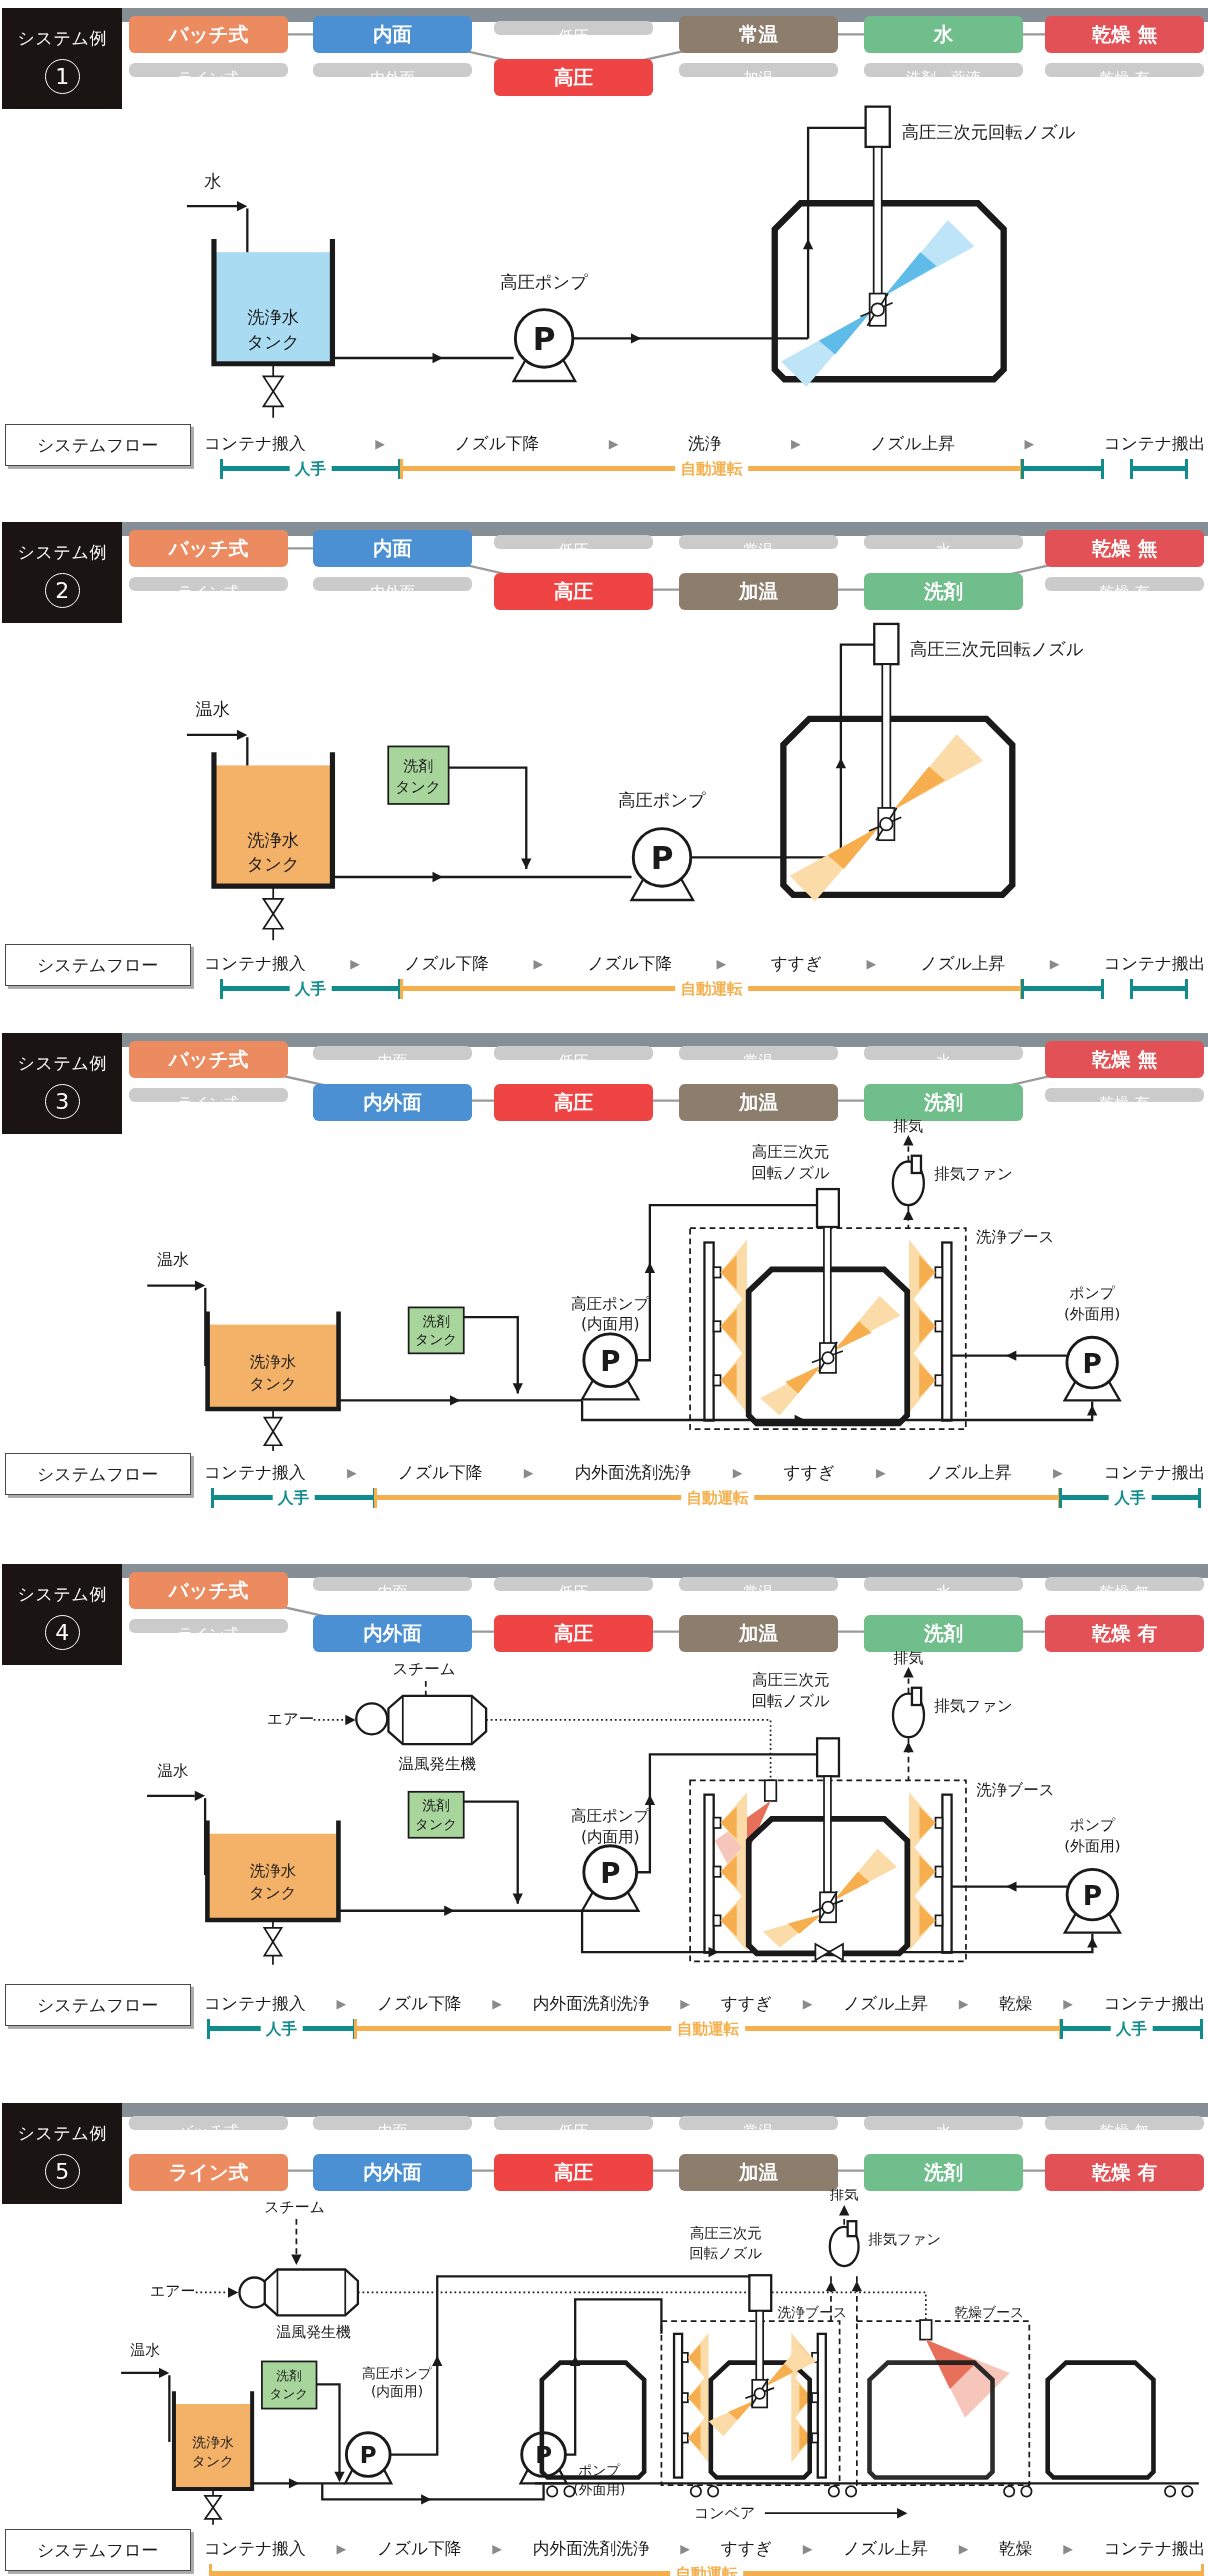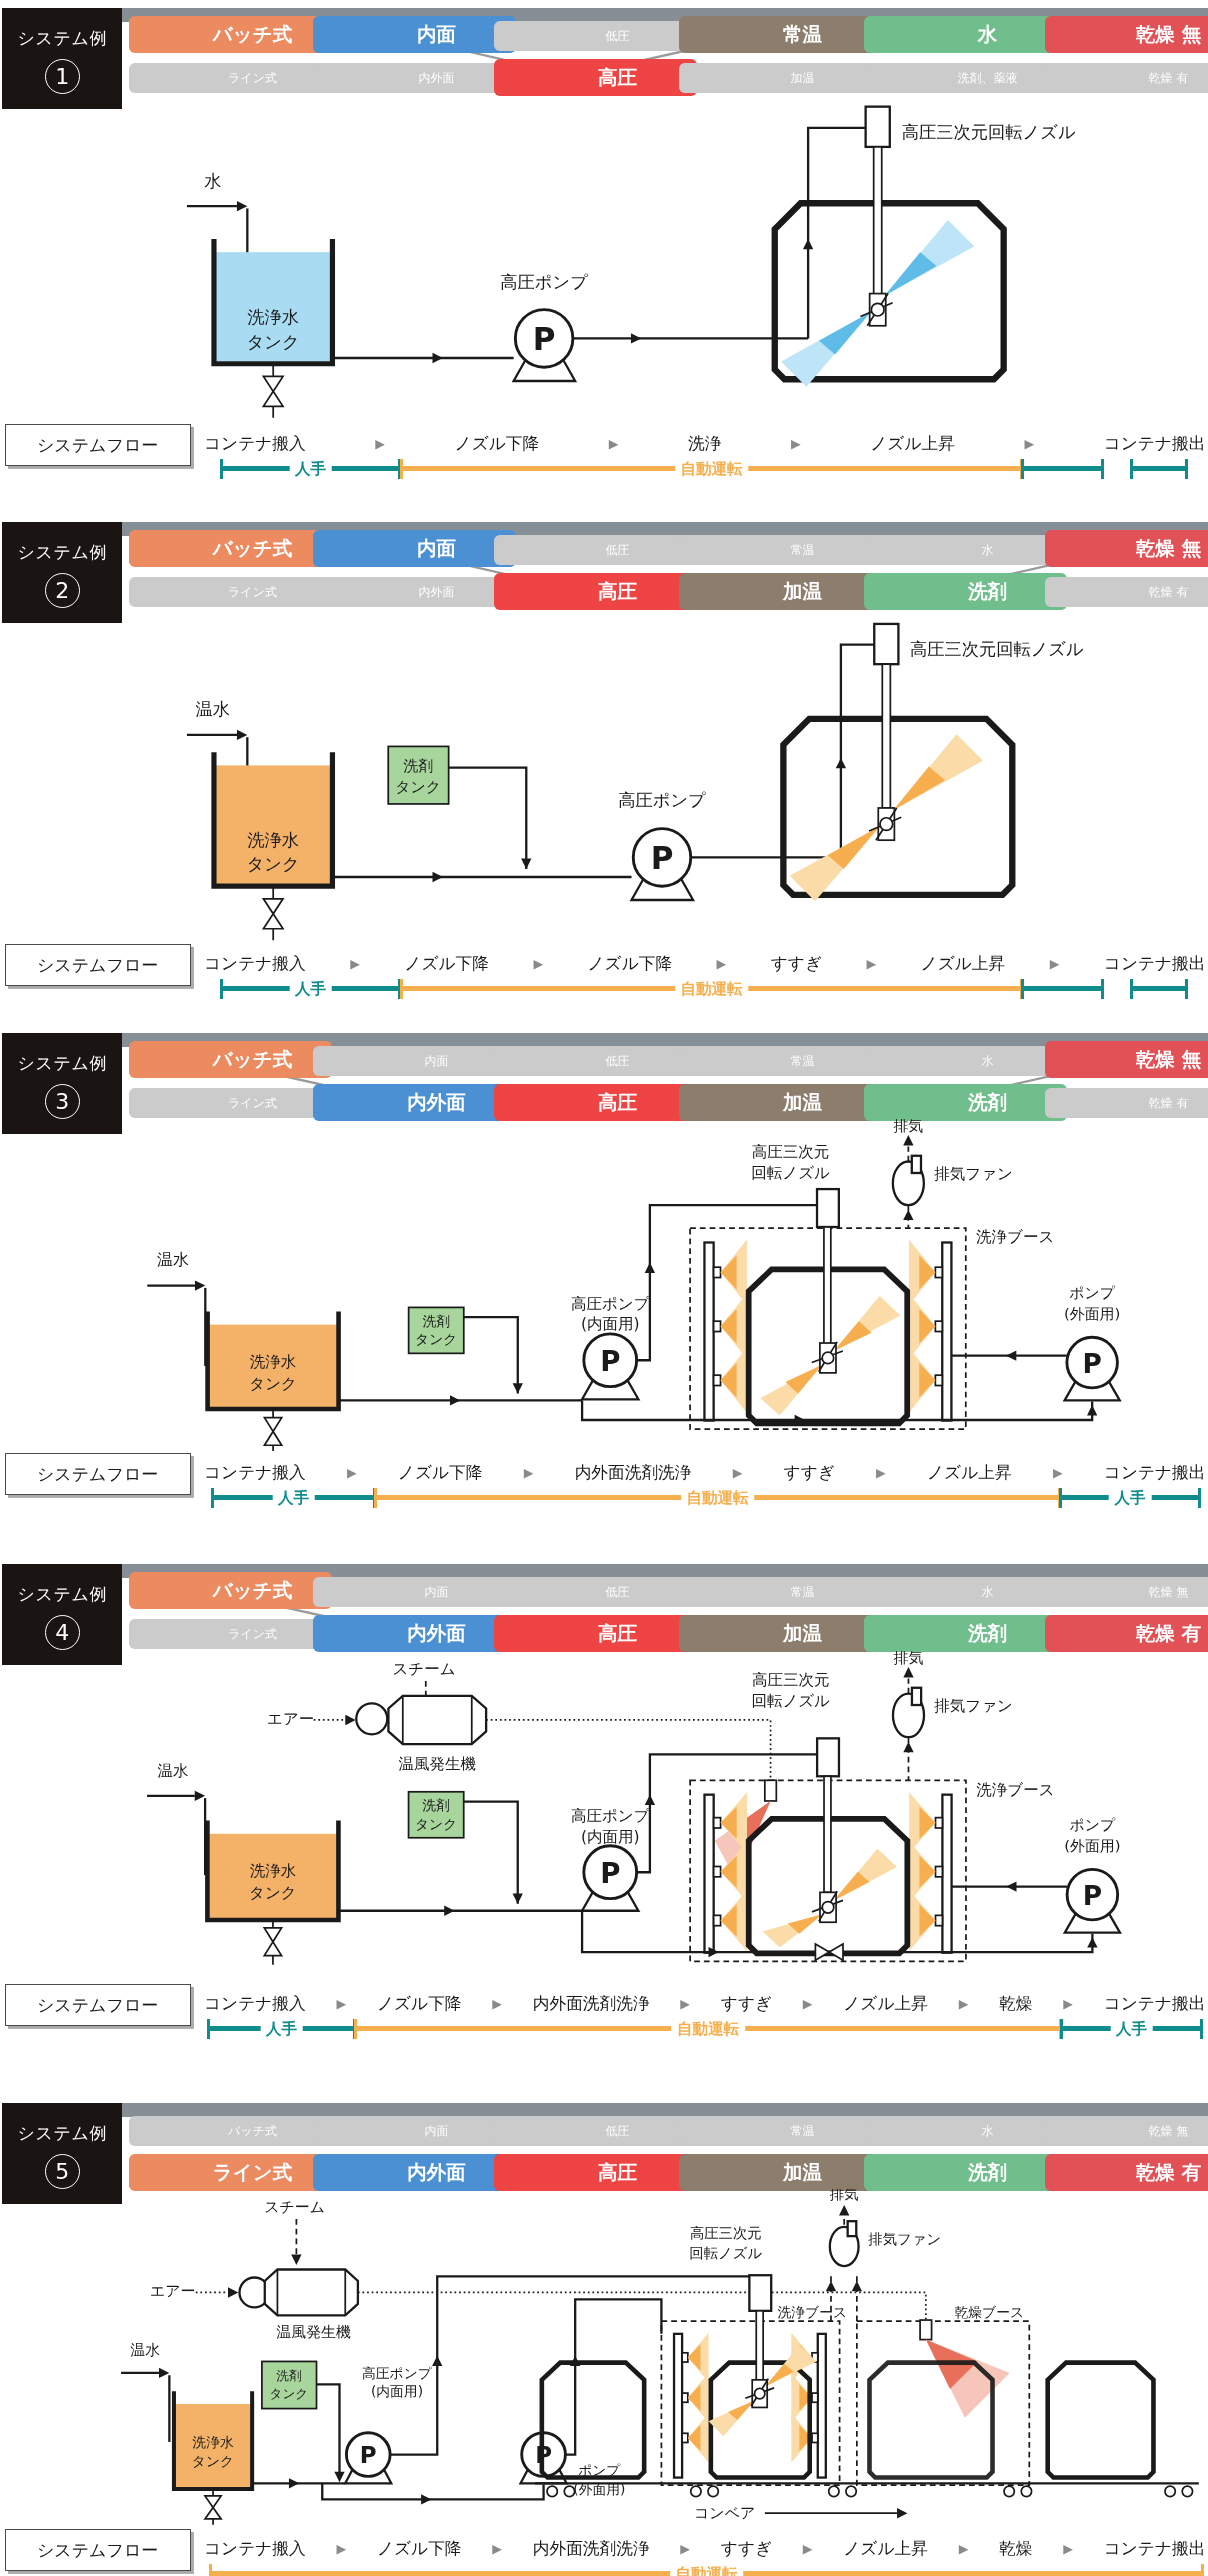--- a/index.html
+++ b/index.html
@@ -4,23 +4,23 @@
 <style>
   html,body{margin:0;padding:0;background:#fff;}
   #page{position:relative;width:1209px;height:2576px;background:#fff;overflow:hidden;
         font-family:"DejaVu Sans","Liberation Sans",sans-serif;}
   .sec{position:absolute;left:0;width:1209px;}
   .topbar{position:absolute;left:122px;right:1.2px;top:0;height:14px;background:#878F96;}
   .hdrbox{position:absolute;left:2.3px;top:0;width:120px;height:101px;background:#1A1412;color:#fff;text-align:center;}
   .hdrbox .ttl{margin-top:19px;font-size:17px;letter-spacing:0.6px;}
   .hdrbox .num{width:33px;height:33px;line-height:33px;border:1.7px solid #fff;border-radius:50%;margin:9.2px auto 0;font-size:22px;}
   .conn{position:absolute;left:0;top:0;width:1209px;height:101px;}
-  .pill{position:absolute;border-radius:5.8px;color:#fff;text-align:center;padding-left:44px;}
+  .pill{position:absolute;border-radius:5.8px;color:#fff;text-align:center;}
   .pill.on{height:37px;line-height:37px;font-size:19.5px;font-weight:bold;}
-  .pill.off{height:30px;line-height:30px;font-size:12px;background:#CBCBCB;}
+  .pill.off{height:14px;line-height:30px;font-size:15px;background:#CBCBCB;}
   .rowT.on{top:8px;} .rowT.off{top:12.6px;}
   .rowB.on{top:51px;} .rowB.off{top:55px;}
   .c-orange{background:#EC8A60}.c-blue{background:#4A90D2}.c-purple{background:#ef4444}
   .c-brown{background:#8D7D6D}.c-green{background:#6FBE8C}.c-red{background:#E25156}
   .diagram{position:absolute;left:0;width:1209px;}
   svg text{font-family:"DejaVu Sans","Liberation Sans",sans-serif;fill:#1a1a1a;}
   .p3{stroke:#1a1a1a;stroke-width:3;fill:none}.p4{stroke:#1a1a1a;stroke-width:4;fill:none}
   .p7{stroke:#1a1a1a;stroke-width:7;fill:none}.p8{stroke:#1a1a1a;stroke-width:8;fill:none}
   .p9{stroke:#1a1a1a;stroke-width:9;fill:none}.p10{stroke:#1a1a1a;stroke-width:10;fill:none}
   .p11{stroke:#1a1a1a;stroke-width:11;fill:none}

